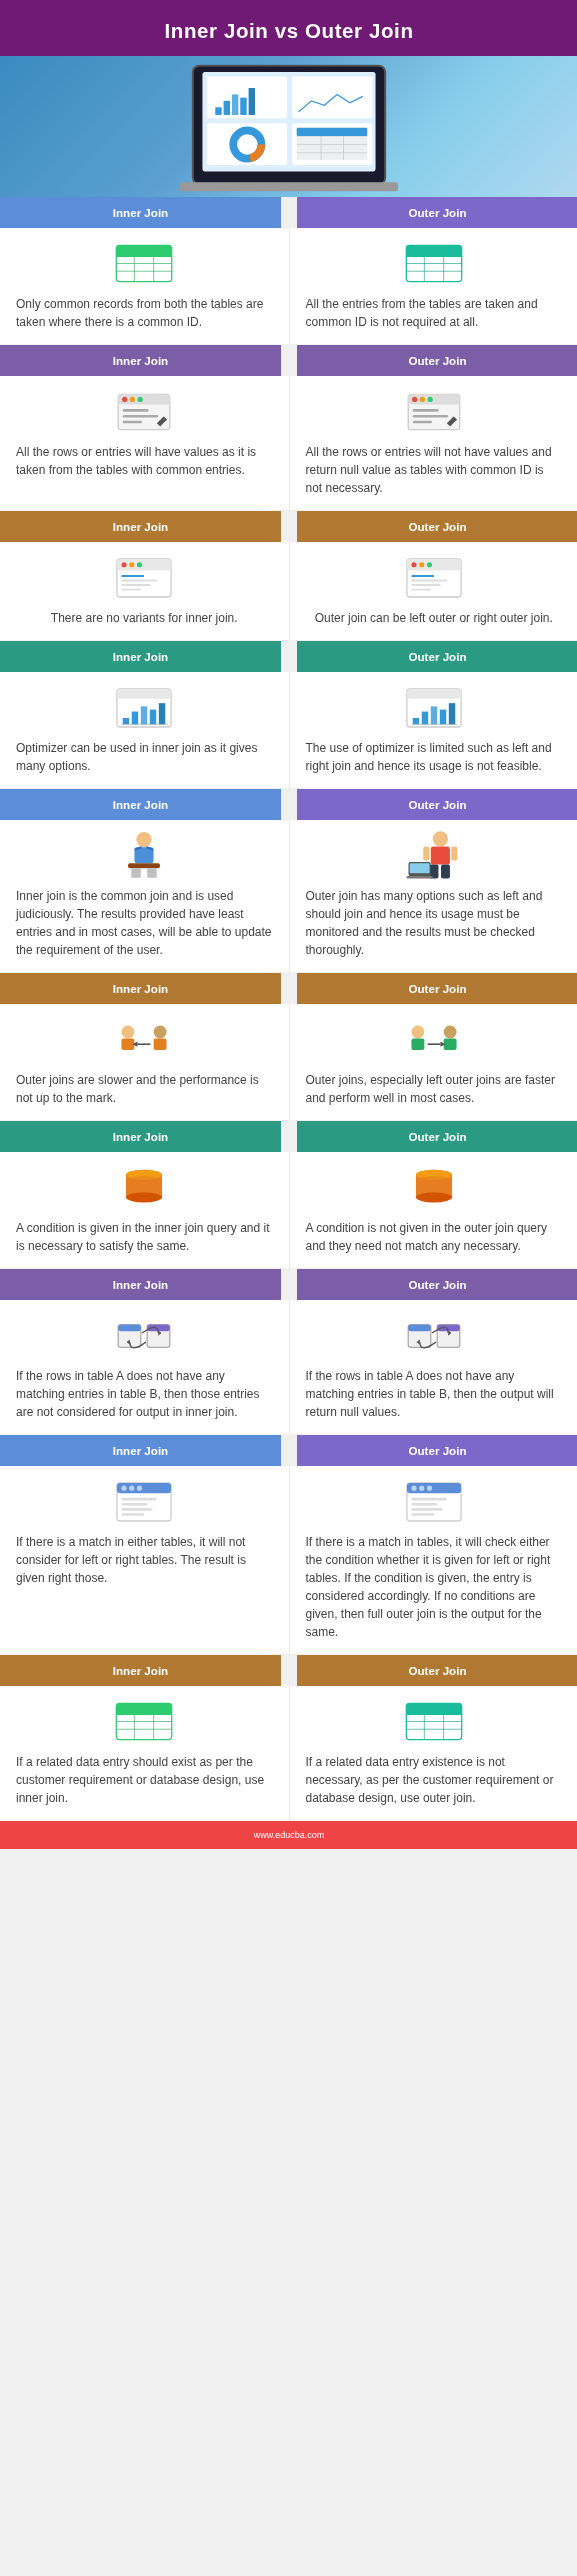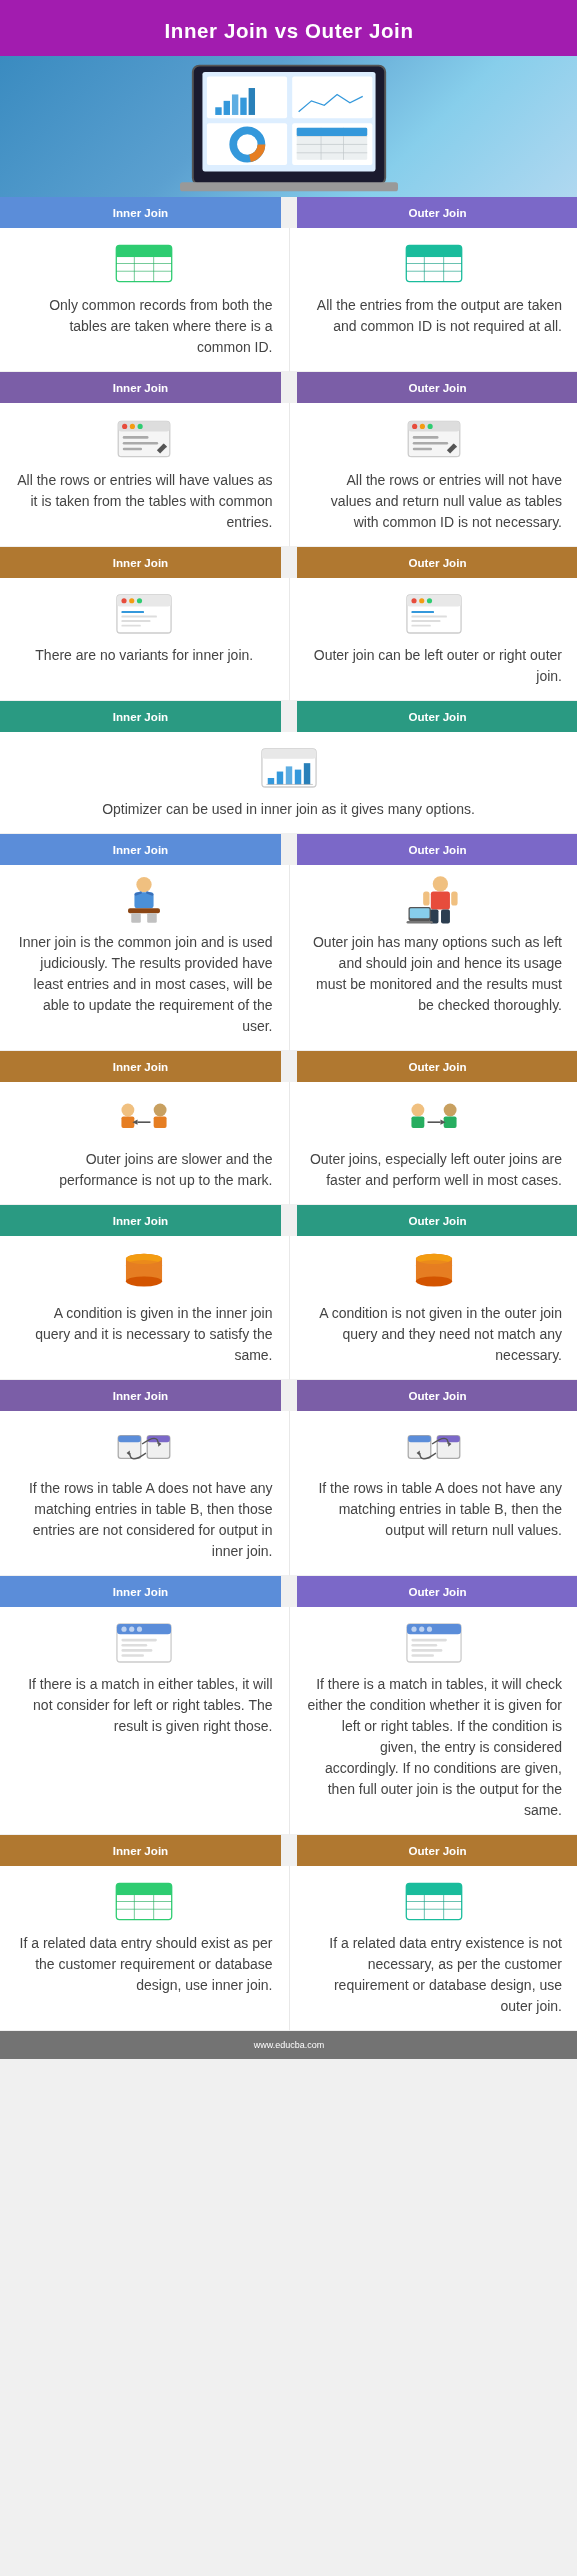--- a/index.html
+++ b/index.html
@@ -5,21 +5,21 @@
     * { box-sizing: border-box; margin: 0; padding: 0; }
     body {
       font-family: Arial, sans-serif;
       background: #f0f0f0;
       width: 578px;
       margin: 0 auto;
     }
 
     
     .header {
-      background: #a21caf;
+      background: #701a75;
       color: white;
       text-align: center;
       padding: 19px 13px 13px;
     }
     .header h1 {
       font-size: 20.5px;
       font-weight: bold;
       letter-spacing: 0.6px;
     }
     .hero-image {
@@ -60,38 +60,38 @@
       display: flex;
       flex-direction: column;
       align-items: center;
       gap: 9px;
       border-bottom: 0.6px solid #f0f0f0;
     }
     .content-cell:first-child {
       border-right: 1.3px solid #e8e8e8;
     }
     .content-cell p {
-      font-size: 14px;
+      font-size: 12px;
       color: #444;
-      text-align: right;
+      text-align: left;
       line-height: 1.5;
     }
 
     
     .icon-box {
       width: 64px;
       height: 45px;
       display: flex;
       align-items: center;
       justify-content: center;
     }
 
     
     .footer {
-      background: #737373;
+      background: #ef4444;
       color: white;
       text-align: center;
       padding: 9px;
       font-size: 9px;
     }
   </style>
 </head>
 <body>
 
 <div class="header">
@@ -162,21 +162,21 @@
         <svg width="58" height="39" viewBox="0 0 90 60">
     <rect x="2" y="2" width="86" height="56" rx="5" fill="white" stroke="#1abc9c" stroke-width="2"></rect>
     <rect x="2" y="2" width="86" height="18" rx="5" fill="#1abc9c"></rect>
     <rect x="2" y="14" width="86" height="6" fill="#1abc9c"></rect>
     <line x1="2" y1="30" x2="88" y2="30" stroke="#16a085" stroke-width="1"></line>
     <line x1="2" y1="42" x2="88" y2="42" stroke="#16a085" stroke-width="1"></line>
     <line x1="30" y1="20" x2="30" y2="58" stroke="#16a085" stroke-width="1"></line>
     <line x1="60" y1="20" x2="60" y2="58" stroke="#16a085" stroke-width="1"></line>
   </svg>
       </div>
-      <p>All the entries from the output are taken and common ID is not required at all.</p>
+      <p>All the entries from the tables are taken and common ID is not required at all.</p>
     </div>
   </div>
     <div class="header-row">
     <div class="header-cell inner" style="background:#7b5ea7">
       Inner Join
     </div>
     <div class="header-cell outer" style="background:#7b5ea7">
       Outer Join
     </div>
   </div>
@@ -275,20 +275,35 @@
     <rect x="12" y="48" width="10" height="10" fill="#3498db"></rect>
     <rect x="26" y="38" width="10" height="20" fill="#3498db"></rect>
     <rect x="40" y="30" width="10" height="28" fill="#5dade2"></rect>
     <rect x="54" y="35" width="10" height="23" fill="#3498db"></rect>
     <rect x="68" y="25" width="10" height="33" fill="#2980b9"></rect>
     <line x1="10" y1="58" x2="82" y2="58" stroke="#aaa" stroke-width="1"></line>
   </svg>
       </div>
       <p>Optimizer can be used in inner join as it gives many options.</p>
     </div>
+    <div class="content-cell">
+      <div class="icon-box">
+        <svg width="58" height="42" viewBox="0 0 90 65">
+    <rect x="3" y="3" width="84" height="59" rx="5" fill="white" stroke="#ccc" stroke-width="2"></rect>
+    <rect x="3" y="3" width="84" height="15" rx="5" fill="#e8e8e8"></rect>
+    <rect x="12" y="48" width="10" height="10" fill="#3498db"></rect>
+    <rect x="26" y="38" width="10" height="20" fill="#3498db"></rect>
+    <rect x="40" y="30" width="10" height="28" fill="#5dade2"></rect>
+    <rect x="54" y="35" width="10" height="23" fill="#3498db"></rect>
+    <rect x="68" y="25" width="10" height="33" fill="#2980b9"></rect>
+    <line x1="10" y1="58" x2="82" y2="58" stroke="#aaa" stroke-width="1"></line>
+  </svg>
+      </div>
+      <p>The use of optimizer is limited such as left and right join and hence its usage is not feasible.</p>
+    </div>
   </div>
     <div class="header-row">
     <div class="header-cell inner" style="background:#5b8dd9">
       Inner Join
     </div>
     <div class="header-cell outer" style="background:#7b68c8">
       Outer Join
     </div>
   </div>
     <div class="content-row">

